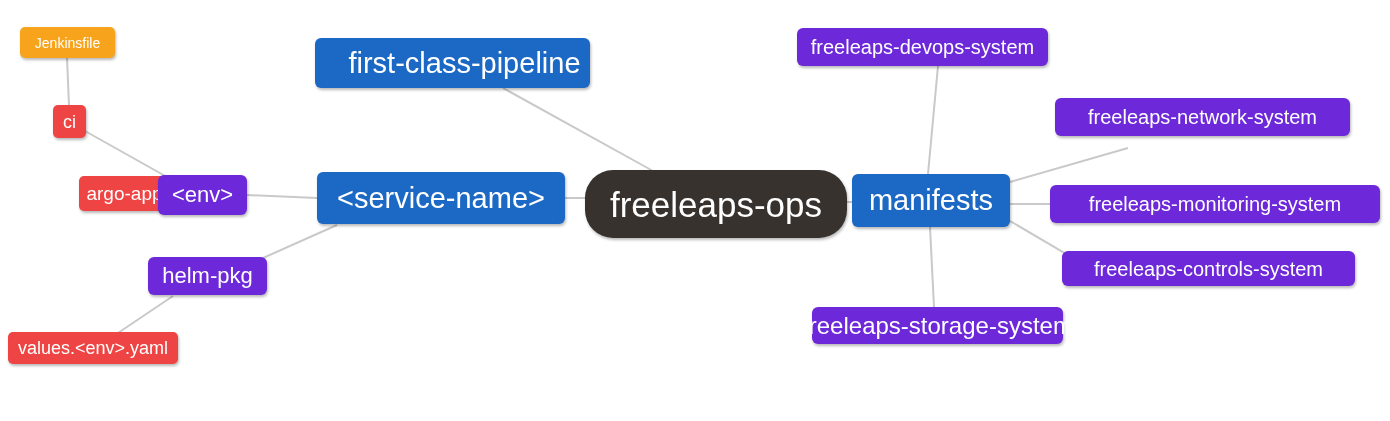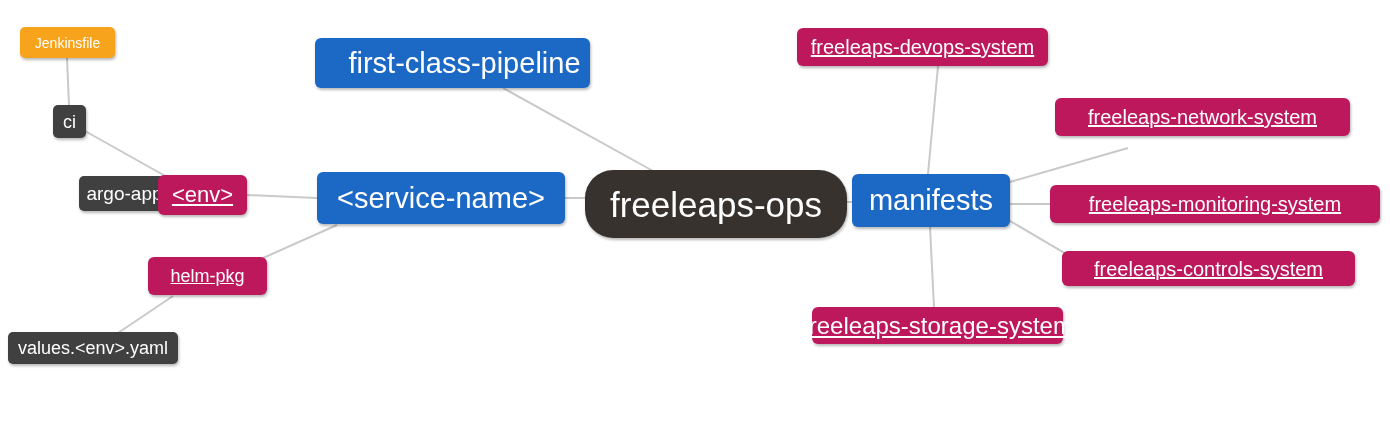--- a/index.html
+++ b/index.html
@@ -34,29 +34,29 @@
     color: #ffffff;
     border-radius: 6px;
     box-shadow: 1px 2px 3px rgba(0,0,0,0.28);
     white-space: nowrap;
     box-sizing: border-box;
     cursor: pointer;
     line-height: 1;
   }
   .c-dark   { background: #38322e; }
   .c-blue   { background: #1c68c5; }
-  .c-green  { background: #be185d; text-decoration: underline; }
-  .c-red    { background: #404040; }
+  .c-green  { background: #6d28d9; }
+  .c-red    { background: #ef4444; }
   .c-orange { background: #f7a41c; }
 
   #n-jenkinsfile { left: 20px;  top: 27px;  width: 95px;  height: 31px; font-size: 14px; border-radius: 5px; }
   #n-ci          { left: 53px;  top: 105px; width: 33px;  height: 33px; font-size: 18px; border-radius: 5px; }
   #n-argo-app    { left: 31px;  top: 176px; width: 91px;  height: 35px; font-size: 19px; border-radius: 5px; margin-left: 48px; }
   #n-env         { left: 158px; top: 175px; width: 89px;  height: 40px; font-size: 22px; }
-  #n-helm-pkg    { left: 148px; top: 257px; width: 119px; height: 38px; font-size: 18px; }
+  #n-helm-pkg    { left: 148px; top: 257px; width: 119px; height: 38px; font-size: 22px; }
   #n-values-yaml { left: 8px;   top: 332px; width: 170px; height: 32px; font-size: 18px; border-radius: 5px; }
 
   #n-first-class-pipeline { left: 315px; top: 38px;  width: 275px; height: 50px; font-size: 29px; padding-left: 24px; }
   #n-service-name         { left: 317px; top: 172px; width: 248px; height: 52px; font-size: 29px; }
   #n-freeleaps-ops        { left: 585px; top: 170px; width: 262px; height: 68px; font-size: 35px; border-radius: 28px; }
   #n-manifests            { left: 852px; top: 174px; width: 158px; height: 53px; font-size: 29px; }
 
   #n-devops     { left: 797px;  top: 28px;  width: 251px; height: 38px; font-size: 20px; }
   #n-network    { left: 1055px; top: 98px; width: 295px; height: 38px; font-size: 20px; }
   #n-monitoring { left: 1050px; top: 185px; width: 330px; height: 38px; font-size: 20px; }

